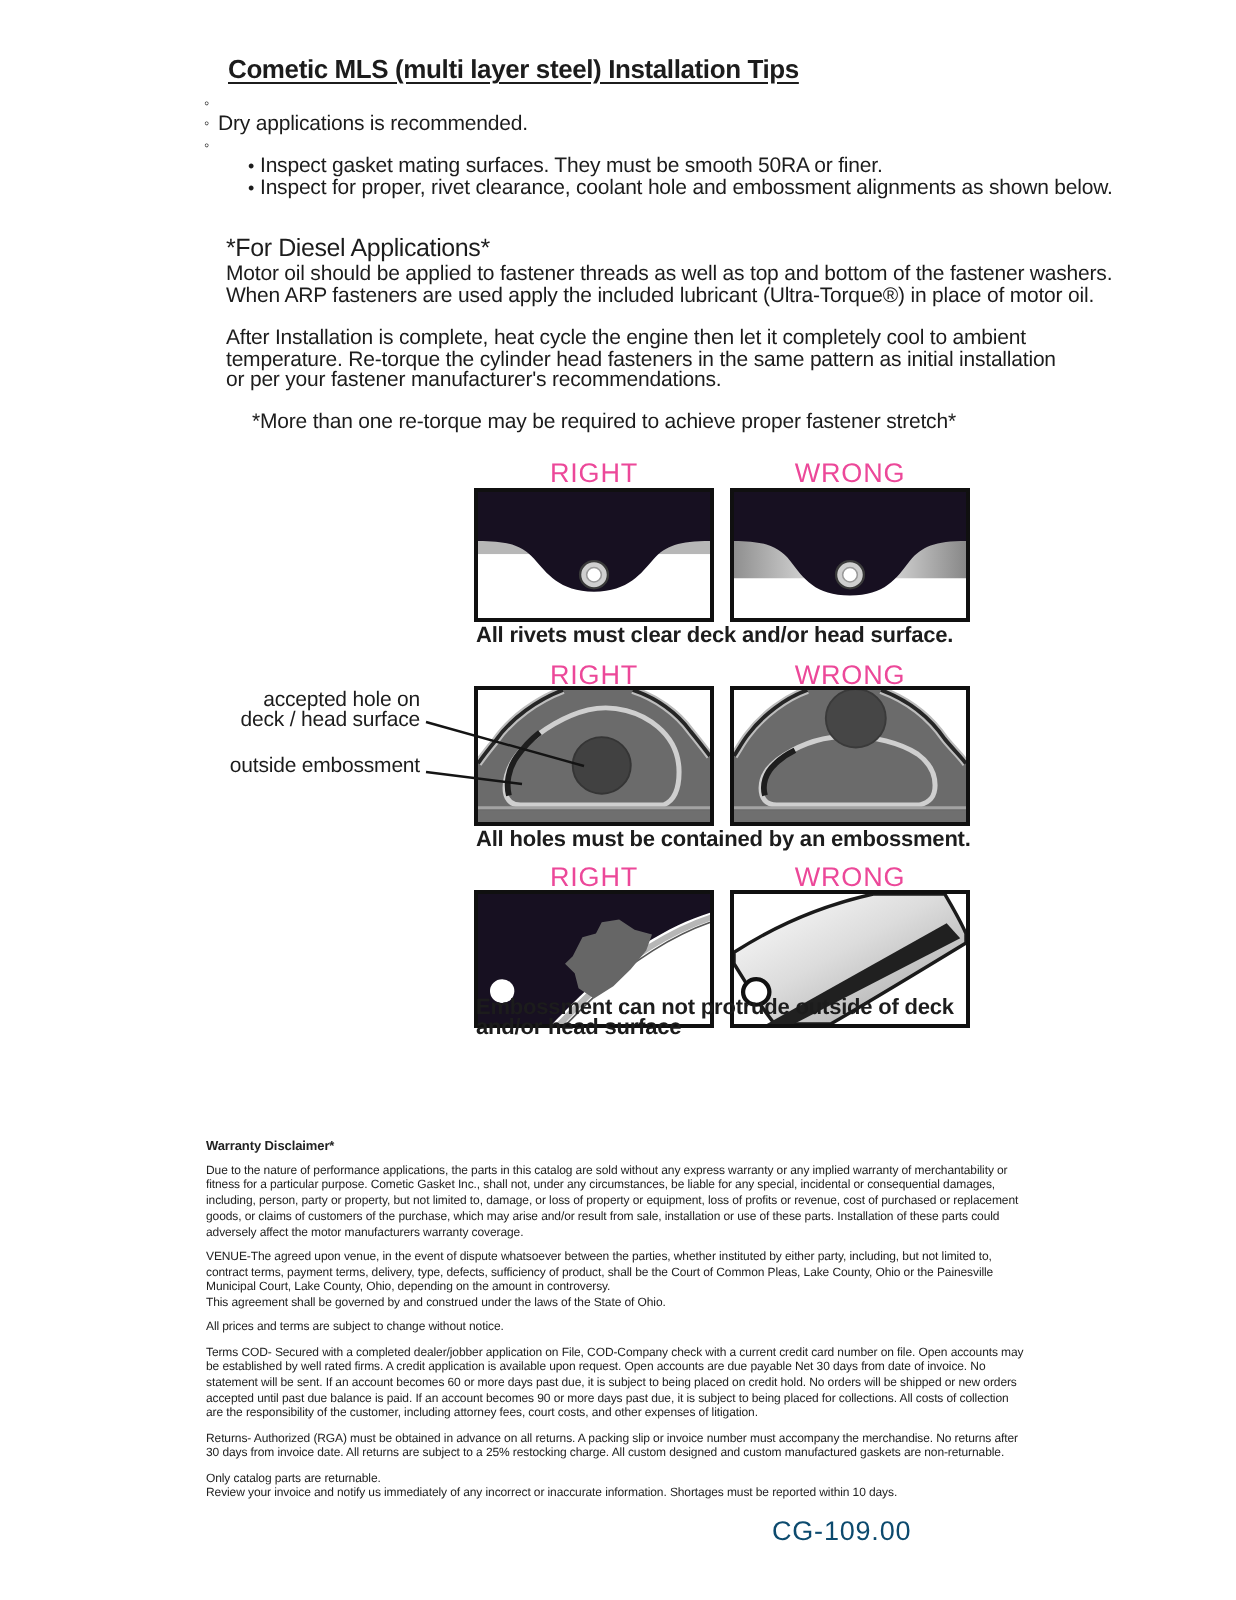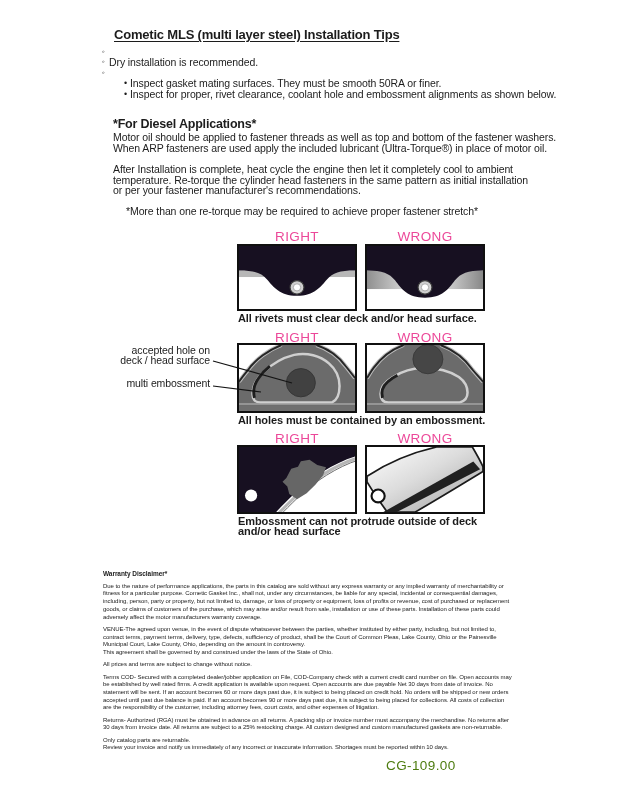--- a/index.html
+++ b/index.html
@@ -12,44 +12,44 @@
   .abs{position:absolute;}
   .page-title{
     font-size:13px;font-weight:bold;letter-spacing:-0.2px;
     text-decoration:underline;text-underline-offset:2px;white-space:nowrap;
   }
   .tips{font-size:10.5px;line-height:10.4px;letter-spacing:-0.1px;width:505px;}
   .b-row{display:flex;}
   .b-mark{width:7px;flex:0 0 7px;font-size:7.5px;line-height:10.4px;}
   .sub{margin-left:22px;}
   .sub .b-mark{width:6px;flex:0 0 6px;font-size:9px;}
-  .diesel-h{font-size:12.5px;font-weight:bold;letter-spacing:-0.2px;white-space:nowrap;}
+  .diesel-h{font-size:12.5px;font-weight:normal;letter-spacing:-0.2px;white-space:nowrap;}
   .para{font-size:10.5px;line-height:10.6px;letter-spacing:-0.1px;white-space:pre-line;width:500px;}
   .fig-label{width:120px;text-align:center;font-size:13.5px;letter-spacing:0.4px;color:#ec4899;}
   .fig-caption{font-size:11px;font-weight:bold;letter-spacing:-0.1px;line-height:9.8px;white-space:pre-line;}
   .panel{display:block;border:2px solid #101010;background:#fff;}
   .ann{font-size:10.5px;line-height:10.3px;text-align:right;width:120px;letter-spacing:-0.1px;white-space:pre-line;}
   .legal{width:520px;font-size:6px;line-height:7.7px;letter-spacing:-0.05px;color:#222;}
   .legal-h{font-size:6.5px;font-weight:bold;margin:0 0 5px 0;}
   .legal p{margin:0 0 4.6px 0;white-space:pre-line;}
-  .code{font-size:13.5px;letter-spacing:0.4px;color:#4d7c0f;white-space:nowrap;}
+  .code{font-size:13.5px;letter-spacing:0.4px;color:#0c4a6e;white-space:nowrap;}
   svg{display:block;}
 </style>
 </head>
 <body>
 
 <div class="abs page-title" style="left:114px;top:27px;">Cometic MLS (multi layer steel) Installation Tips</div>
 
 <div class="abs tips" style="left:102px;top:47px;">
   <div class="b-row">
     <span class="b-mark">◦</span>
   </div>
   <div class="b-row">
     <span class="b-mark">◦</span>
-    <span>Dry installation is recommended.</span>
+    <span>Dry applications is recommended.</span>
   </div>
   <div class="b-row">
     <span class="b-mark">◦</span>
   </div>
   <div class="b-row sub">
     <span class="b-mark">•</span>
     <span>Inspect gasket mating surfaces.  They must be smooth 50RA or finer.</span>
   </div>
   <div class="b-row sub">
     <span class="b-mark">•</span>
@@ -93,21 +93,21 @@
   <circle cx="60" cy="44" r="3.8" fill="#ffffff" stroke="#9a9a9a" stroke-width="0.8"></circle>
 </svg>
 
 <div class="abs fig-caption" style="left:238px;top:314px;">All rivets must clear deck and/or head surface.</div>
 
 <div class="abs fig-label" style="left:237px;top:330px;">RIGHT</div>
 <div class="abs fig-label" style="left:365px;top:330px;">WRONG</div>
 
 <div class="abs ann" style="left:90px;top:345px;">accepted hole on
 deck / head surface</div>
-<div class="abs ann" style="left:90px;top:378px;">multi embossment</div>
+<div class="abs ann" style="left:90px;top:378px;">outside embossment</div>
 
 <svg class="abs panel" style="left:237px;top:343px;" width="116" height="66" viewBox="0 0 120 70" preserveAspectRatio="none">
   <rect x="0" y="0" width="120" height="70" fill="#6b6b6b"></rect>
   <path d="M0,0 H44 C31,5 17,15 9,27 C5,32 2,36 0,39 Z" fill="#ffffff"></path>
   <path d="M44,0 C31,5 17,15 9,27 C5,32 2,36 0,39" fill="none" stroke="#bdbdbd" stroke-width="4.2"></path>
   <path d="M44,0 C31,5 17,15 9,27 C5,32 2,36 0,39" fill="none" stroke="#262626" stroke-width="2"></path>
   <path d="M120,0 H80 C92,4 103,12 110,22 C114,27 117,31 120,35 Z" fill="#ffffff"></path>
   <path d="M80,0 C92,4 103,12 110,22 C114,27 117,31 120,35" fill="none" stroke="#bdbdbd" stroke-width="4.2"></path>
   <path d="M80,0 C92,4 103,12 110,22 C114,27 117,31 120,35" fill="none" stroke="#262626" stroke-width="2"></path>
   <path d="M22,61 C16.5,61 14,57.5 14,52 C14,44 17.5,36.5 24.5,29.5 C33,21 45,13.5 57,10.5 C70.5,7.5 84,11.5 93,19.5 C100.5,26 104,34.5 104,43.5 C104,52.5 102,58.5 96,61 Z" fill="none" stroke="#cfcfcf" stroke-width="2.6"></path>
@@ -158,21 +158,21 @@
         <stop offset="0.45" stop-color="#dcdcdc"></stop>
       <stop offset="1" stop-color="#9f9f9f"></stop>
     </linearGradient>
   </defs>
   <rect x="0" y="0" width="120" height="69" fill="#ffffff"></rect>
   <path d="M0,31 C24,15 48,5.5 72,0 L109,0 C113,7 117,14 120,21 L120,26 C96,41 72,56 50,69 L21,69 C12,57 4,44 0,37 Z" fill="url(#gBand)" stroke="#1a1a1a" stroke-width="1.8"></path>
   <path d="M17,69 L110,15.5 L117,23.5 L31,69 Z" fill="#202020"></path>
   <circle cx="11.5" cy="52" r="6.8" fill="#ffffff" stroke="#111111" stroke-width="2.2"></circle>
 </svg>
 
-<div class="abs fig-caption" style="left:238px;top:517px;">Embossment can not protrude outside of deck
+<div class="abs fig-caption" style="left:238px;top:500px;">Embossment can not protrude outside of deck
 and/or head surface</div>
 
 <div class="abs legal" style="left:103px;top:570px;">
   <div class="legal-h">Warranty Disclaimer*</div>
   <p>Due to the nature of performance applications, the parts in this catalog are sold without any express warranty or any implied warranty of merchantability or
 fitness for a particular purpose.  Cometic Gasket Inc., shall not, under any circumstances, be liable for any special, incidental or consequential damages,
 including, person, party or property, but not limited to, damage, or loss of property or equipment, loss of profits or revenue, cost of purchased or replacement
 goods, or claims of customers of the purchase, which may arise and/or result from sale, installation or use of these parts.  Installation of these parts could
 adversely affect the motor manufacturers warranty coverage.</p>
   <p>VENUE-The agreed upon venue, in the event of dispute whatsoever between the parties, whether instituted by either party, including, but not limited to,

